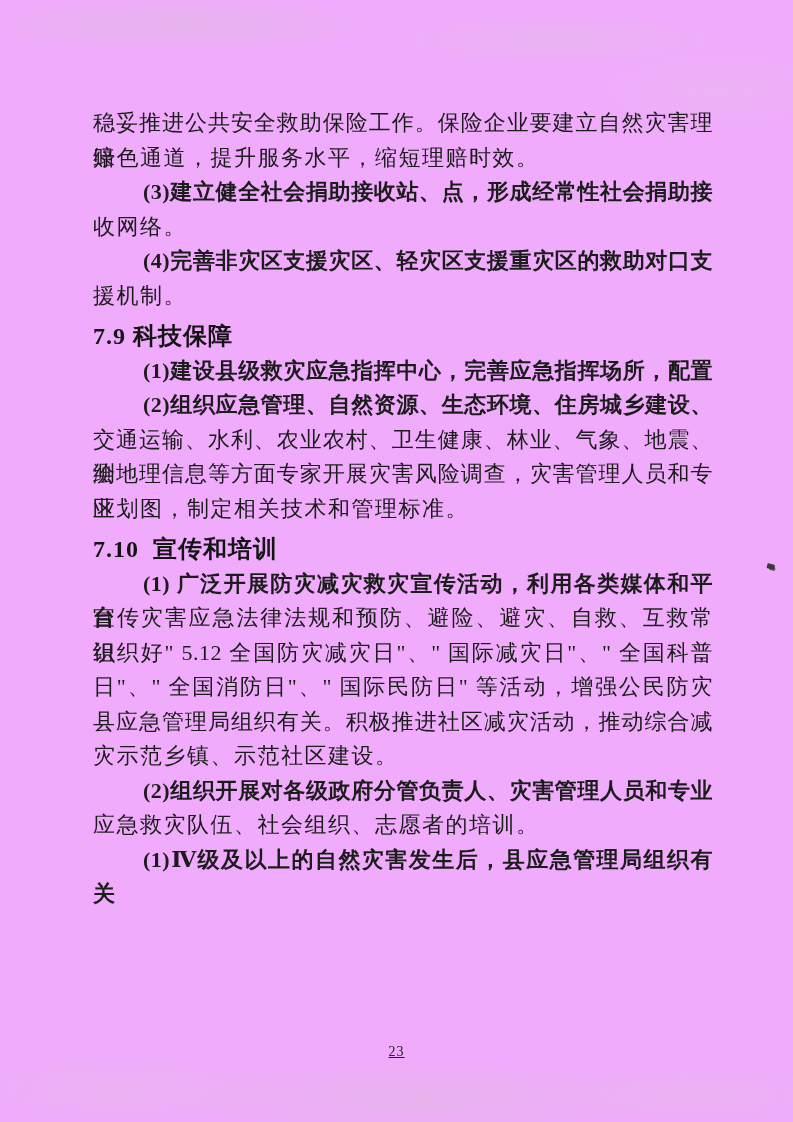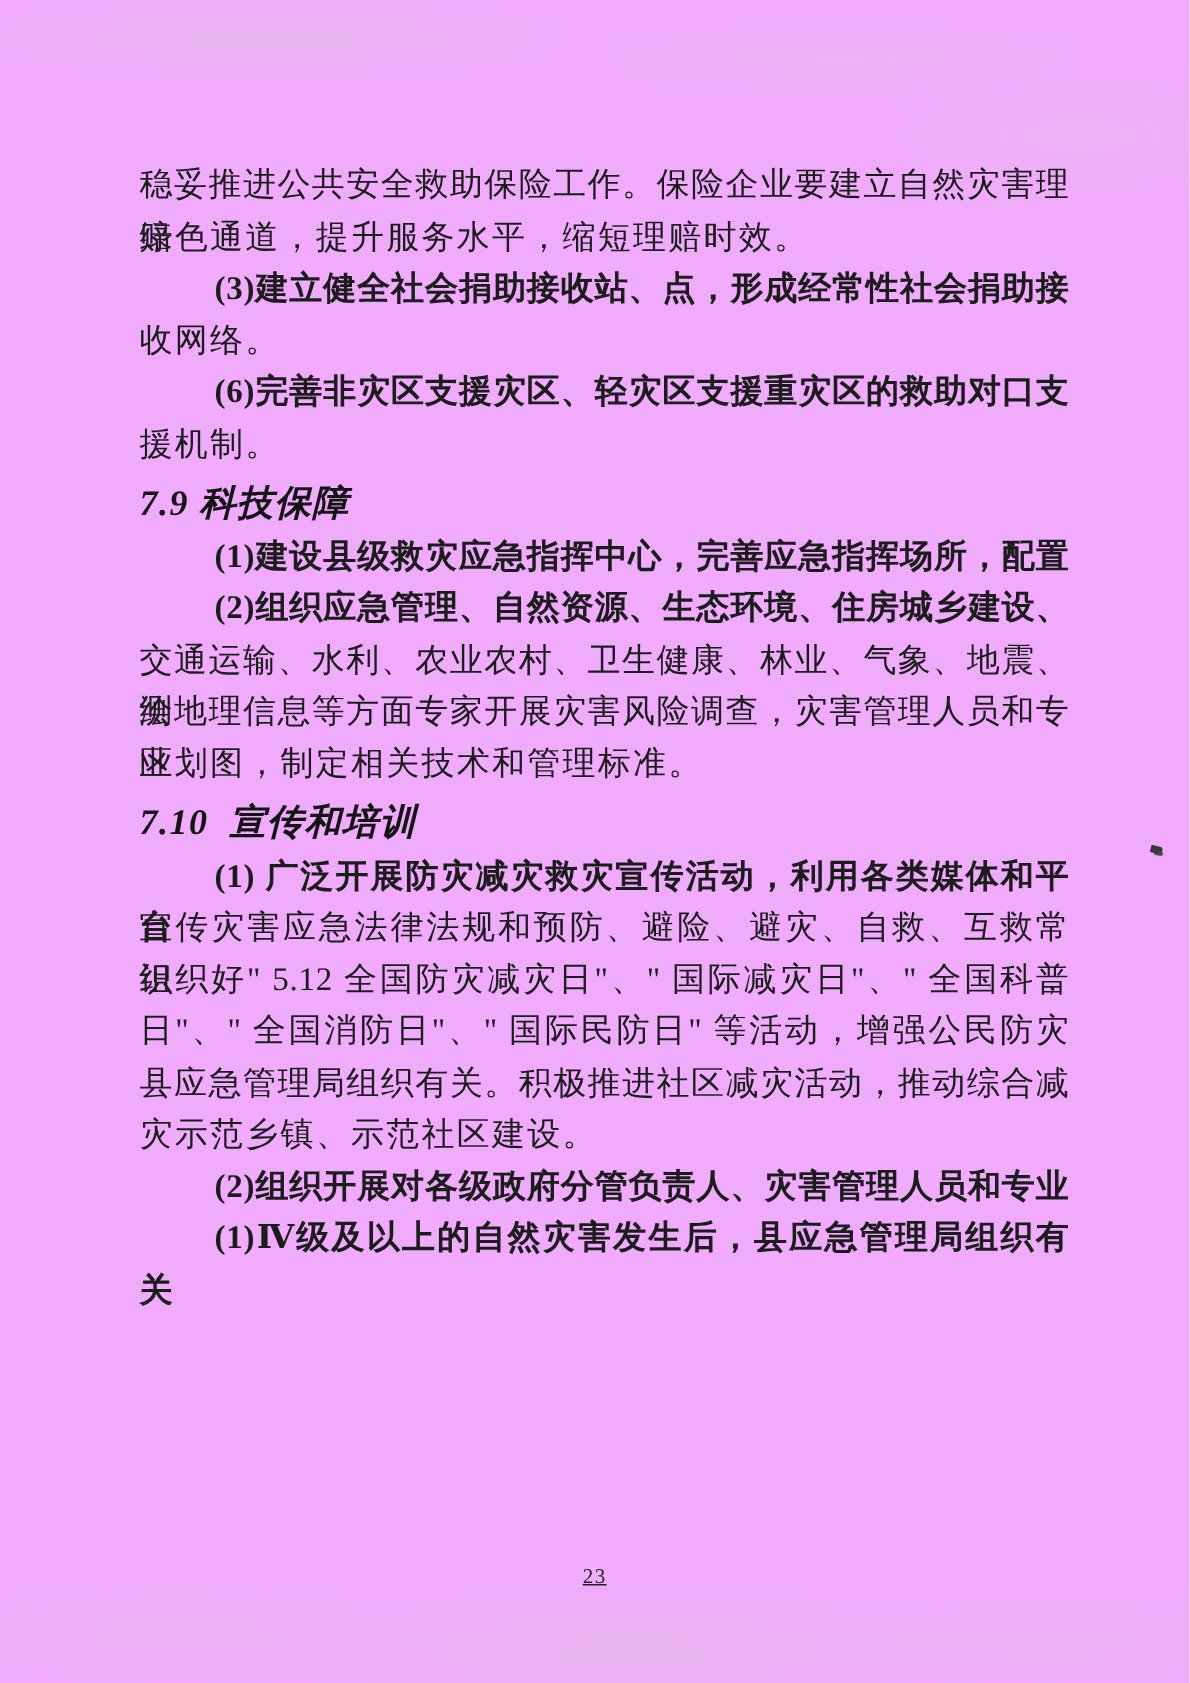--- a/index.html
+++ b/index.html
@@ -60,21 +60,21 @@
     color: #141414;
   }
   .hc {
     font-weight: bold;
     font-size: 23px;
     letter-spacing: 1px;
     text-align: center;
     white-space: pre;
     color: #141414;
   }
-  .mt { margin-top: 6px; font-style: italic; }
+  .mt { margin-top: 6px; }
   .pagenum {
     position: absolute;
     top: 1044px;
     left: 0;
     width: 100%;
     text-align: center;
     font-size: 14px;
     letter-spacing: 1px;
     color: #222;
     text-decoration: underline;
@@ -94,36 +94,37 @@
 </head>
 <body>
 
 <div class="paper">
 
   <div class="textblock">
     <div class="ln j">稳妥推进公共安全救助保险工作。保险企业要建立自然灾害理赔</div>
     <div class="ln">绿色通道，提升服务水平，缩短理赔时效。</div>
     <div class="ln j ind">(3)建立健全社会捐助接收站、点，形成经常性社会捐助接</div>
     <div class="ln">收网络。</div>
-    <div class="ln j ind">(6)完善非灾区支援灾区、轻灾区支援重灾区的救助对口支</div>
+    <div class="ln j ind">(4)完善非灾区支援灾区、轻灾区支援重灾区的救助对口支</div>
     <div class="ln">援机制。</div>
     <div class="ln h mt">7.9 科技保障</div>
     <div class="ln j ind">(1)建设县级救灾应急指挥中心，完善应急指挥场所，配置</div>
     <div class="ln j ind">(2)组织应急管理、自然资源、生态环境、住房城乡建设、</div>
     <div class="ln j">交通运输、水利、农业农村、卫生健康、林业、气象、地震、测</div>
     <div class="ln j">绘地理信息等方面专家开展灾害风险调查，灾害管理人员和专业</div>
     <div class="ln">区划图，制定相关技术和管理标准。</div>
     <div class="ln h mt">7.10  宣传和培训</div>
     <div class="ln j ind">(1) 广泛开展防灾减灾救灾宣传活动，利用各类媒体和平台</div>
     <div class="ln j">宣传灾害应急法律法规和预防、避险、避灾、自救、互救常识，</div>
     <div class="ln j">组织好" 5.12 全国防灾减灾日"、" 国际减灾日"、" 全国科普</div>
     <div class="ln j">日"、" 全国消防日"、" 国际民防日" 等活动，增强公民防灾</div>
     <div class="ln j">县应急管理局组织有关。积极推进社区减灾活动，推动综合减</div>
     <div class="ln">灾示范乡镇、示范社区建设。</div>
     <div class="ln j ind">(2)组织开展对各级政府分管负责人、灾害管理人员和专业</div>
+    <div class="ln">应急救灾队伍、社会组织、志愿者的培训。</div>
     <div class="ln j ind">(1)Ⅳ级及以上的自然灾害发生后，县应急管理局组织有关</div>
   </div>
 
   <div class="speck"></div>
 
   <div class="pagenum">23</div>
 
 </div>
 
 </body></html>

